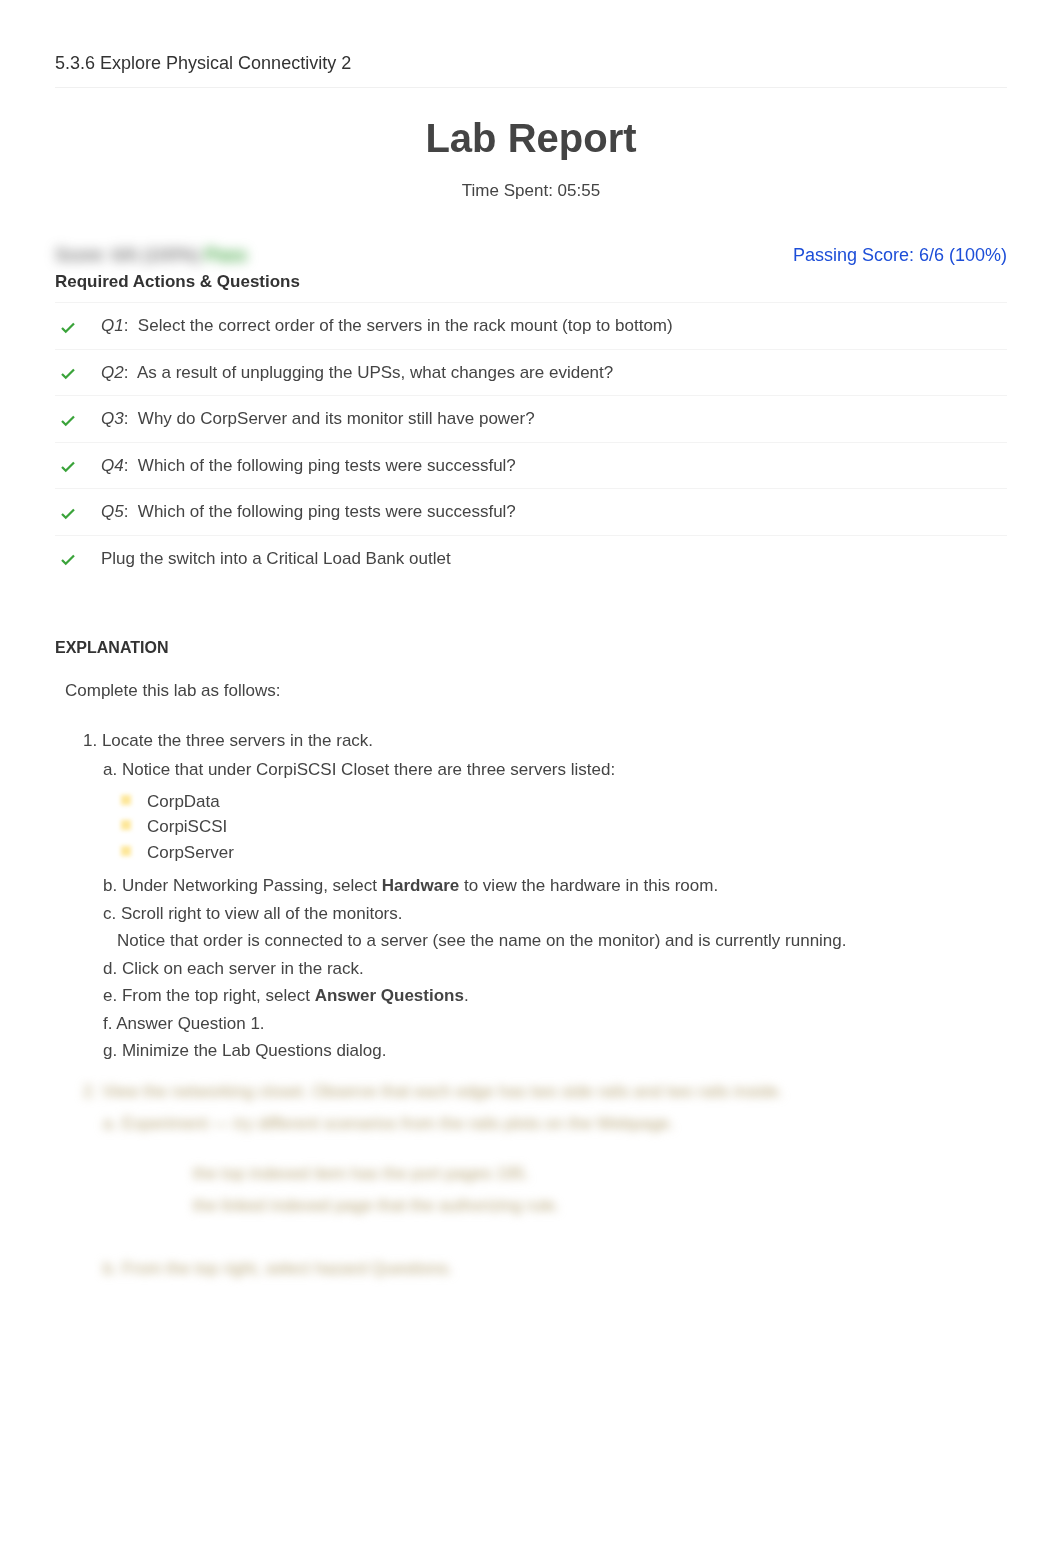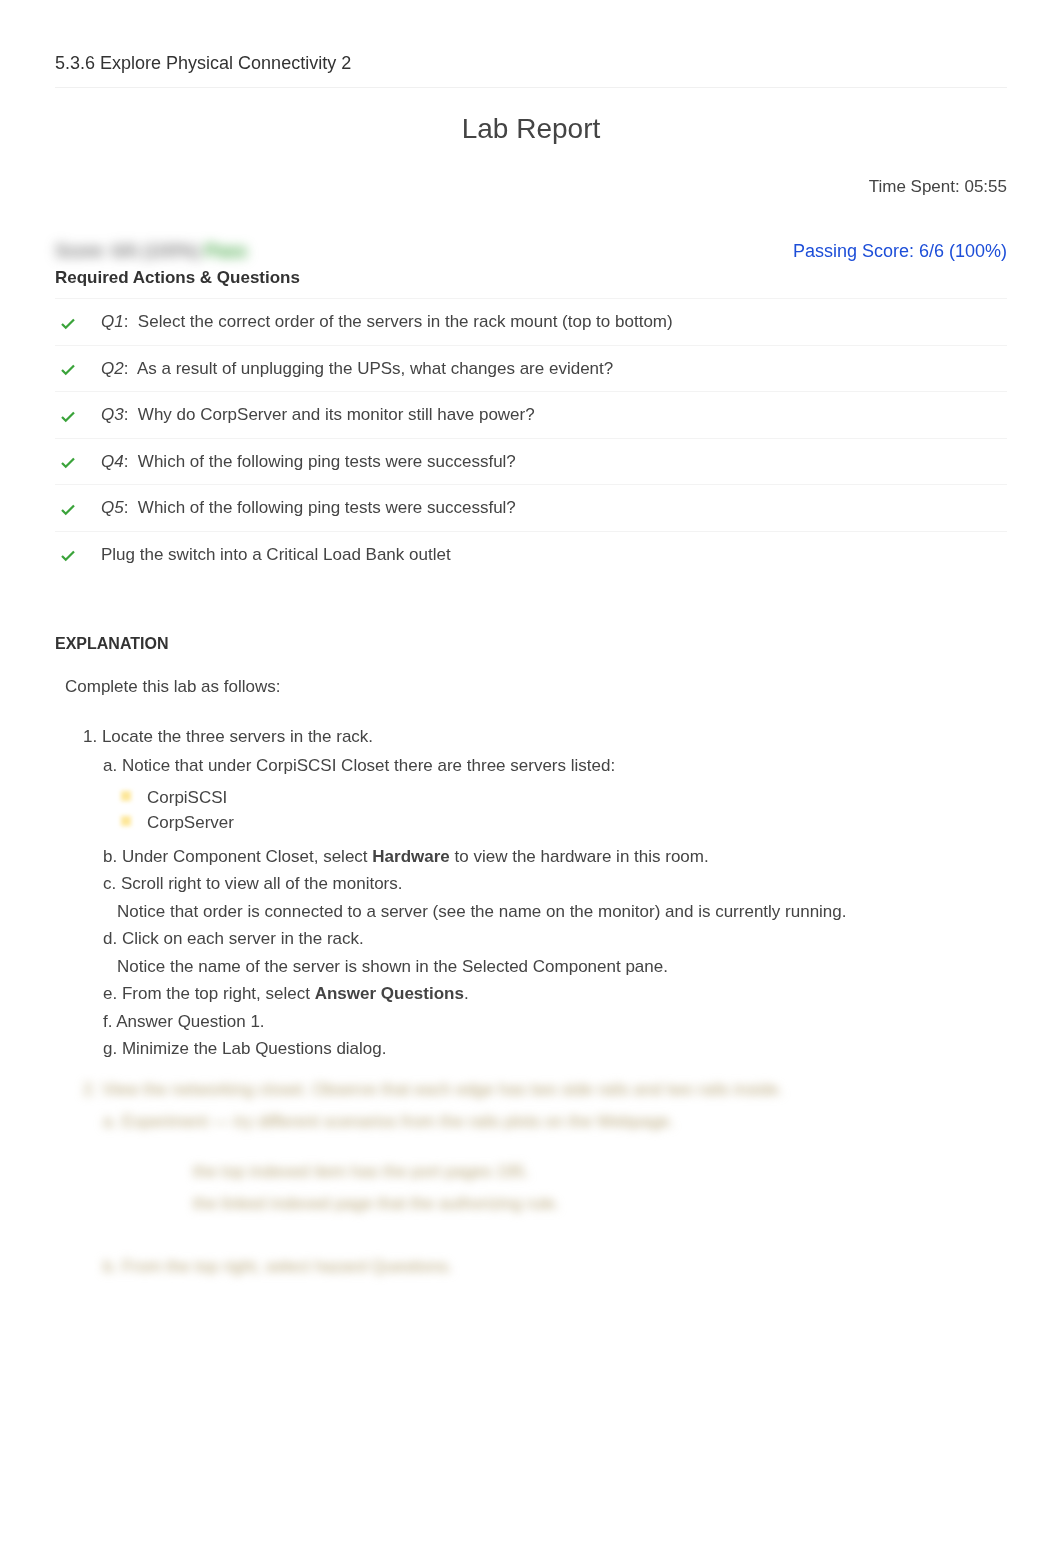--- a/index.html
+++ b/index.html
@@ -21,29 +21,28 @@
       color: #333;
       margin-bottom: 4px;
     }
     .title-section {
       margin-top: 10px;
       border-top: 1px solid #f0f0f0;
       padding-top: 20px;
       text-align: center;
     }
     .report-title {
-      font-size: 28px;
-      font-weight: 400;
+      font-size: 40px;
+      font-weight: 700;
       color: #444;
     }
     .time-spent {
-      margin-top: 24px;
+      margin-top: 10px;
       font-size: 17px;
       color: #444;
-      text-align: right;
     }
     .score-row {
       margin-top: 38px;
       display: flex;
       justify-content: space-between;
       align-items: center;
     }
     .score-label {
       font-size: 18px;
       color: #444;
@@ -231,30 +230,30 @@
   </ul>
 
   <div class="explanation-heading">EXPLANATION</div>
   <div class="explanation-intro">Complete this lab as follows:</div>
 
   <div class="steps">
     <div class="step-num">1. Locate the three servers in the rack.</div>
     <div class="substeps">
       <div class="substep">a. Notice that under CorpiSCSI Closet there are three servers listed:</div>
       <ul class="bullet-list">
+        <li class="bullet-item"><span class="bullet-marker"></span><span>CorpData</span></li>
         <li class="bullet-item"><span class="bullet-marker"></span><span>CorpiSCSI</span></li>
         <li class="bullet-item"><span class="bullet-marker"></span><span>CorpServer</span></li>
       </ul>
       <div class="substep">
-        <span>b. Under Component Closet, select </span><span class="bold">Hardware</span><span> to view the hardware in this room.</span>
+        <span>b. Under Networking Passing, select </span><span class="bold">Hardware</span><span> to view the hardware in this room.</span>
       </div>
       <div class="substep">c. Scroll right to view all of the monitors.</div>
       <div class="substep" style="margin-left:14px;">Notice that order is connected to a server (see the name on the monitor) and is currently running.</div>
       <div class="substep">d. Click on each server in the rack.</div>
-      <div class="substep" style="margin-left:14px;">Notice the name of the server is shown in the Selected Component pane.</div>
       <div class="substep">
         <span>e. From the top right, select </span><span class="bold">Answer Questions</span><span>.</span>
       </div>
       <div class="substep">f. Answer Question 1.</div>
       <div class="substep">g. Minimize the Lab Questions dialog.</div>
     </div>
   </div>
 
   <div class="blurred-block">
     <div>2. View the networking closet. Observe that each edge has two side rails and two rails inside.</div>

